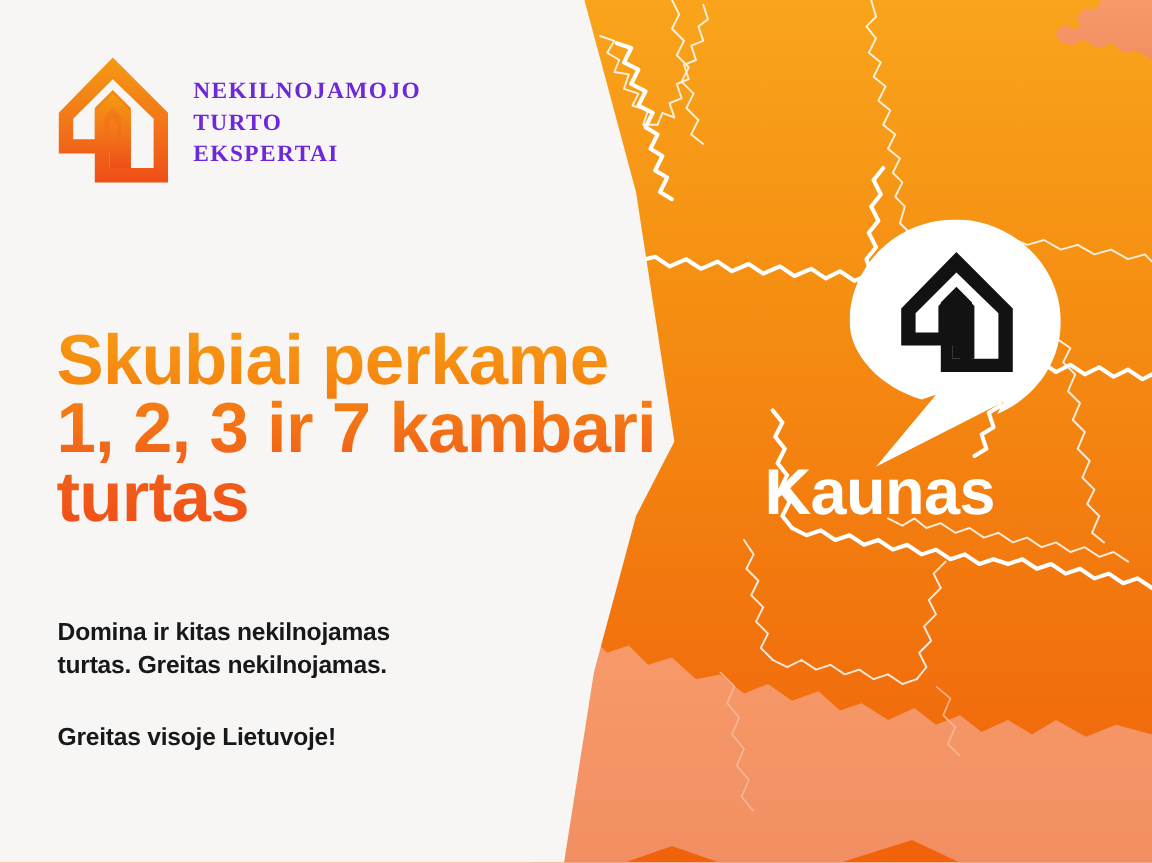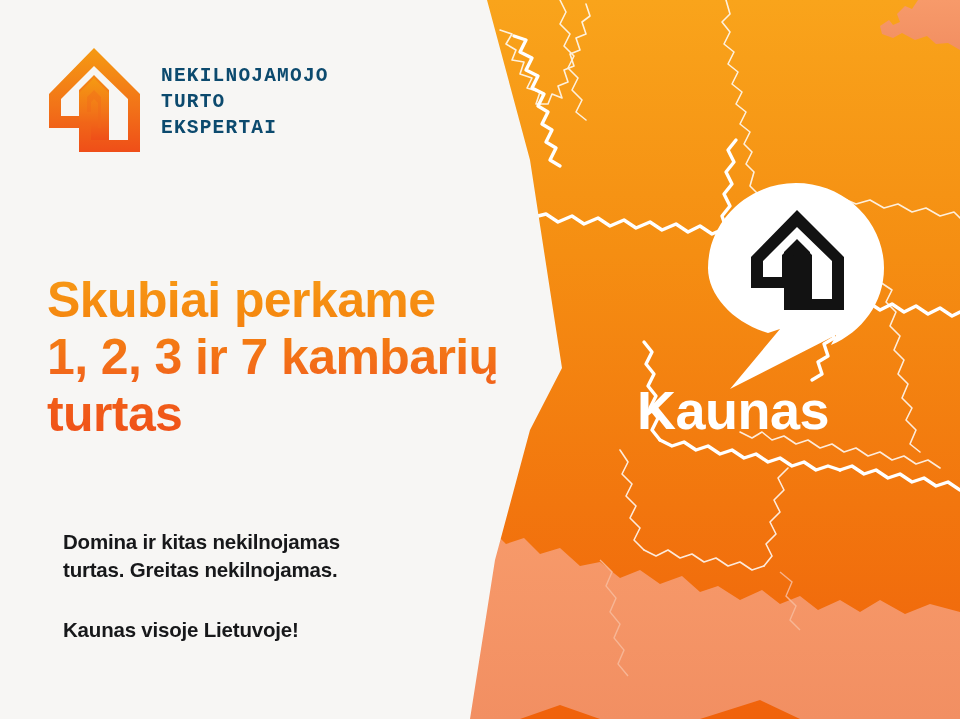--- a/index.html
+++ b/index.html
@@ -48,59 +48,59 @@
     gap: 20px;
   }
   .logo-mark { width: 94px; height: 108px; display: block; }
   .logo-words {
     display: flex;
     flex-direction: column;
     gap: 3px;
     padding-top: 4px;
   }
   .logo-words span {
-    font-family: Liberation Mono, monospace;
+    font-family: Liberation Serif, serif;
     font-weight: bold;
     font-size: 19.5px;
     letter-spacing: 1.2px;
-    color: #0c4a6e;
+    color: #6d28d9;
     line-height: 1.18;
     white-space: nowrap;
   }
 
   
   .headline {
     position: absolute;
     left: 47px;
     top: 272px;
     z-index: 5;
     width: 500px;
     font-family: "Liberation Sans", sans-serif;
     font-weight: bold;
-    font-size: 50px;
+    font-size: 59px;
     line-height: 57px;
     letter-spacing: -0.6px;
     background: linear-gradient(180deg, #f79a16 0%, #f5880f 26%, #f2671a 60%, #ef4e18 100%);
     -webkit-background-clip: text;
     background-clip: text;
     color: transparent;
     -webkit-text-fill-color: transparent;
   }
   .headline .hl-line { display: block; white-space: nowrap; }
 
   
   .subcopy {
     position: absolute;
     left: 47px;
     top: 512px;
     z-index: 5;
     width: 430px;
   }
   .subcopy p {
-    margin: 16px;
+    margin: 1px;
     font-family: "Liberation Sans", sans-serif;
     font-weight: bold;
     font-size: 20.5px;
     line-height: 28px;
     letter-spacing: -0.2px;
     color: #17181a;
   }
   .subcopy .block-1 { margin-bottom: 32px; }
   .subcopy .ln { display: block; white-space: nowrap; }
 
@@ -260,21 +260,21 @@
     <span class="hl-line">1, 2, 3 ir 7 kambarių</span>
     <span class="hl-line">turtas</span>
   </div>
 
   <div class="subcopy">
     <p class="block-1">
       <span class="ln">Domina ir kitas nekilnojamas</span>
       <span class="ln">turtas. Greitas nekilnojamas.</span>
     </p>
     <p class="block-2">
-      <span class="ln">Kaunas visoje Lietuvoje!</span>
+      <span class="ln">Greitas visoje Lietuvoje!</span>
     </p>
   </div>
 
   <div class="bubble">
     <svg class="bubble-svg" viewBox="0 0 176 210" xmlns="http://www.w3.org/2000/svg">
 
       <path fill="#FFFFFF" d="M88,0 C136,0 176,38 176,85 C176,120 154,149 123,162
                L128,152 L22,206 L72,146 L60,150
                C26,140 0,113 0,85 C0,38 40,0 88,0 Z"></path>
 

